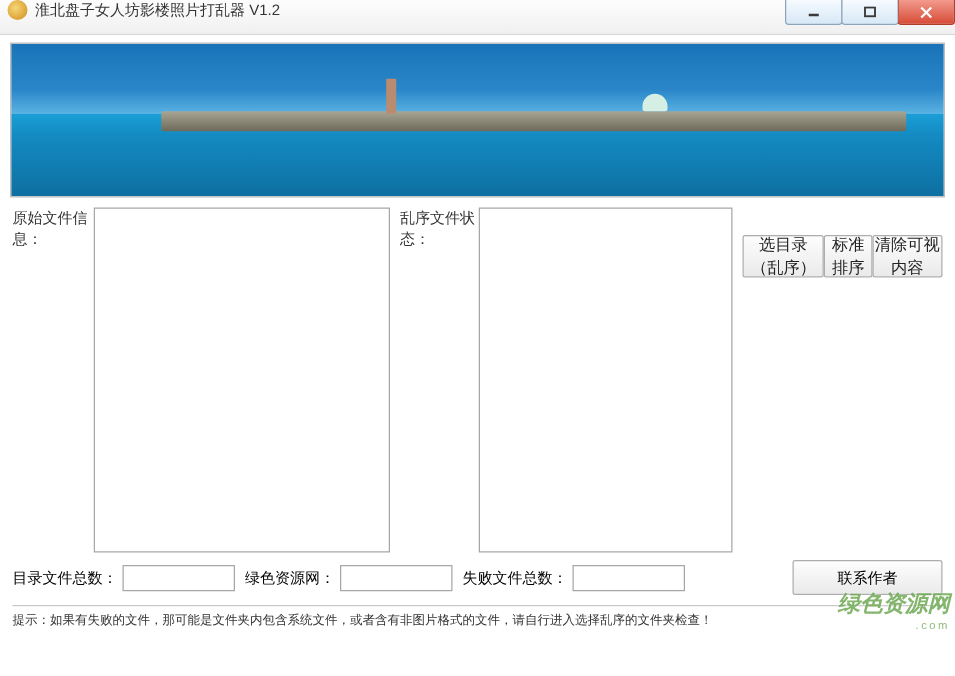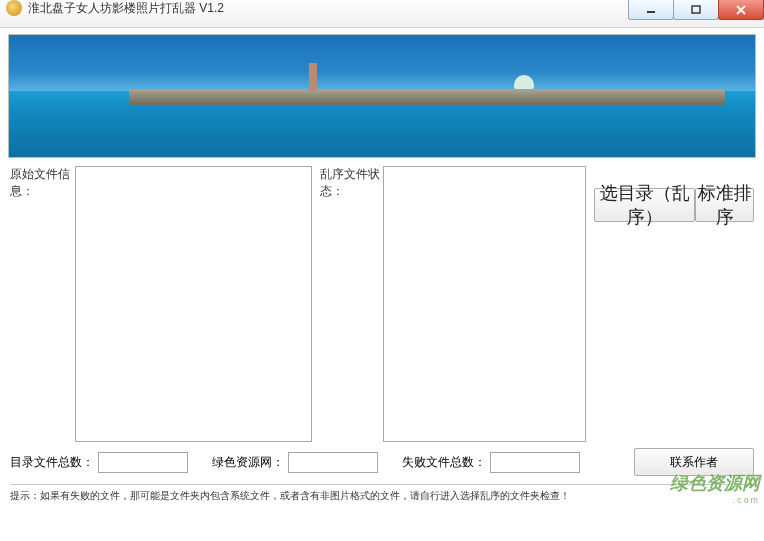--- a/index.html
+++ b/index.html
@@ -104,34 +104,34 @@
       font-family: inherit;
       font-size: 12px;
       padding: 2px;
     }
     .side-btn {
       height: 34px;
       margin-bottom: 24px;
       border: 1px solid #adadad;
       background: linear-gradient(to bottom, #fdfdfd, #eaeaea);
       border-radius: 2px;
-      font-size: 18px;
+      font-size: 13px;
       color: #222;
       cursor: pointer;
       display: flex;
       align-items: center;
       justify-content: center;
     }
     .side-btn:last-of-type { margin-bottom: 0; }
     .right .spacer { flex: 1; }
     .counts {
       display: flex;
       align-items: center;
       padding: 6px 10px 4px 10px;
-      gap: 24px;
+      gap: 8px;
     }
     .count-group {
       display: flex;
       align-items: center;
       gap: 4px;
     }
     .count-input {
       width: 90px;
       height: 21px;
       border: 1px solid #a7a7a7;
@@ -215,20 +215,21 @@
     <div class="field-label">原始文件信息：</div>
     <textarea class="textarea" style=""></textarea>
   </div>
   <div class="col mid">
     <div class="field-label">乱序文件状态：</div>
     <textarea class="textarea" style=""></textarea>
   </div>
   <div class="col right">
     <button class="side-btn">选目录（乱序）</button>
     <button class="side-btn">标准排序</button>
+    <button class="side-btn">清除可视内容</button>
     <div class="spacer"></div>
   </div>
 </div>
 
 <div class="counts">
   <div class="count-group">
     <span>目录文件总数：</span>
     <input class="count-input" value="" style="">
   </div>
   <div class="count-group">

